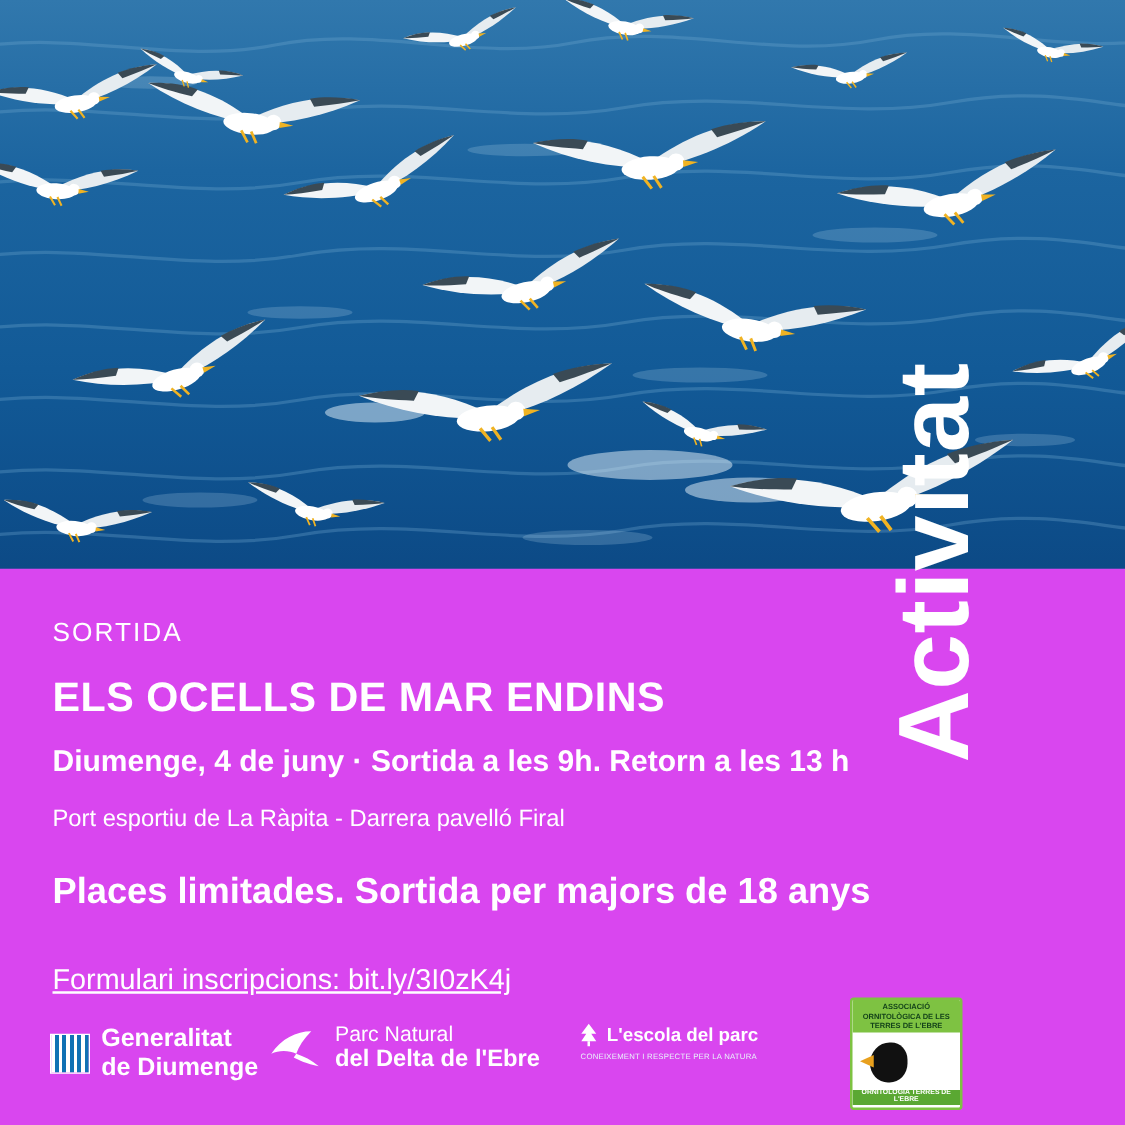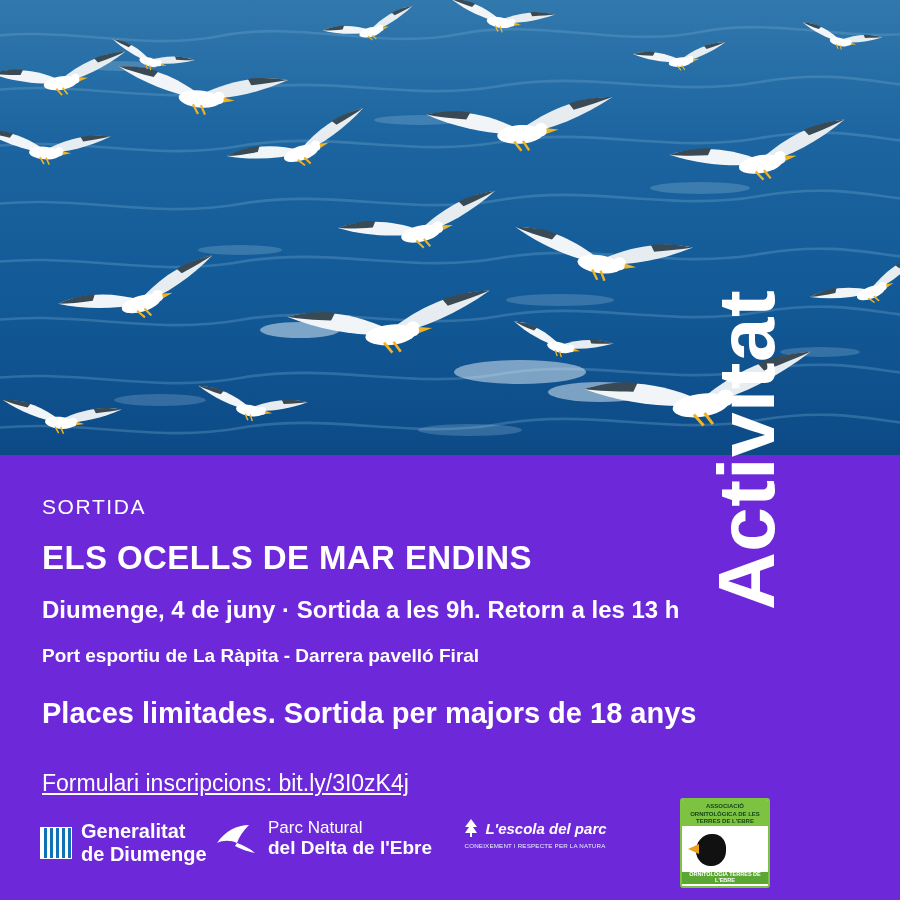--- a/index.html
+++ b/index.html
@@ -40,21 +40,21 @@
     display: block;
   }
 
   
   .panel {
     position: absolute;
     left: 0;
     top: 455px;
     width: 900px;
     height: 445px;
-    background: #6d28d9;
+    background: #d946ef;
   }
 
   
   .side-band {
     position: absolute;
     right: 0;
     top: 0;
     width: 100px;
     height: 900px;
     background: transparent;
@@ -97,21 +97,21 @@
     white-space: nowrap;
   }
   .dateline {
     font-size: 24px;
     font-weight: 600;
     margin: 0 0 22px 0;
     line-height: 1.15;
   }
   .place {
     font-size: 19px;
-    font-weight: 700;
+    font-weight: 400;
     margin: 0 0 30px 0;
   }
   .limits {
     font-size: 29px;
     font-weight: 700;
     margin: 0 0 40px 0;
   }
   .form {
     font-size: 23px;
     font-weight: 400;
@@ -148,21 +148,21 @@
   
   .logo-parc { left: 175px; top: 8px; display: flex; align-items: center; gap: 9px; }
   .parc-mark { width: 44px; height: 34px; }
   .parc-text { line-height: 1.12; }
   .parc-l1 { font-size: 17px; font-weight: 400; }
   .parc-l2 { font-size: 19px; font-weight: 700; }
 
   
   .logo-escola { left: 420px; top: 8px; width: 150px; text-align: center; }
   .escola-top { display:flex; align-items:center; justify-content:center; gap: 6px; }
-  .escola-name { font-size: 15px; font-style: italic; font-weight: 600; }
+  .escola-name { font-size: 15px; font-weight: 600; }
   .escola-sub { font-size: 6.2px; letter-spacing: 0.2px; margin-top: 4px; color:#e9f3fa; }
 
   
   .logo-assoc {
     left: 640px; top: -12px;
     width: 86px; height: 86px;
     background: #ffffff;
     border: 2px solid #7ec242;
     border-radius: 3px;
     overflow: hidden;

